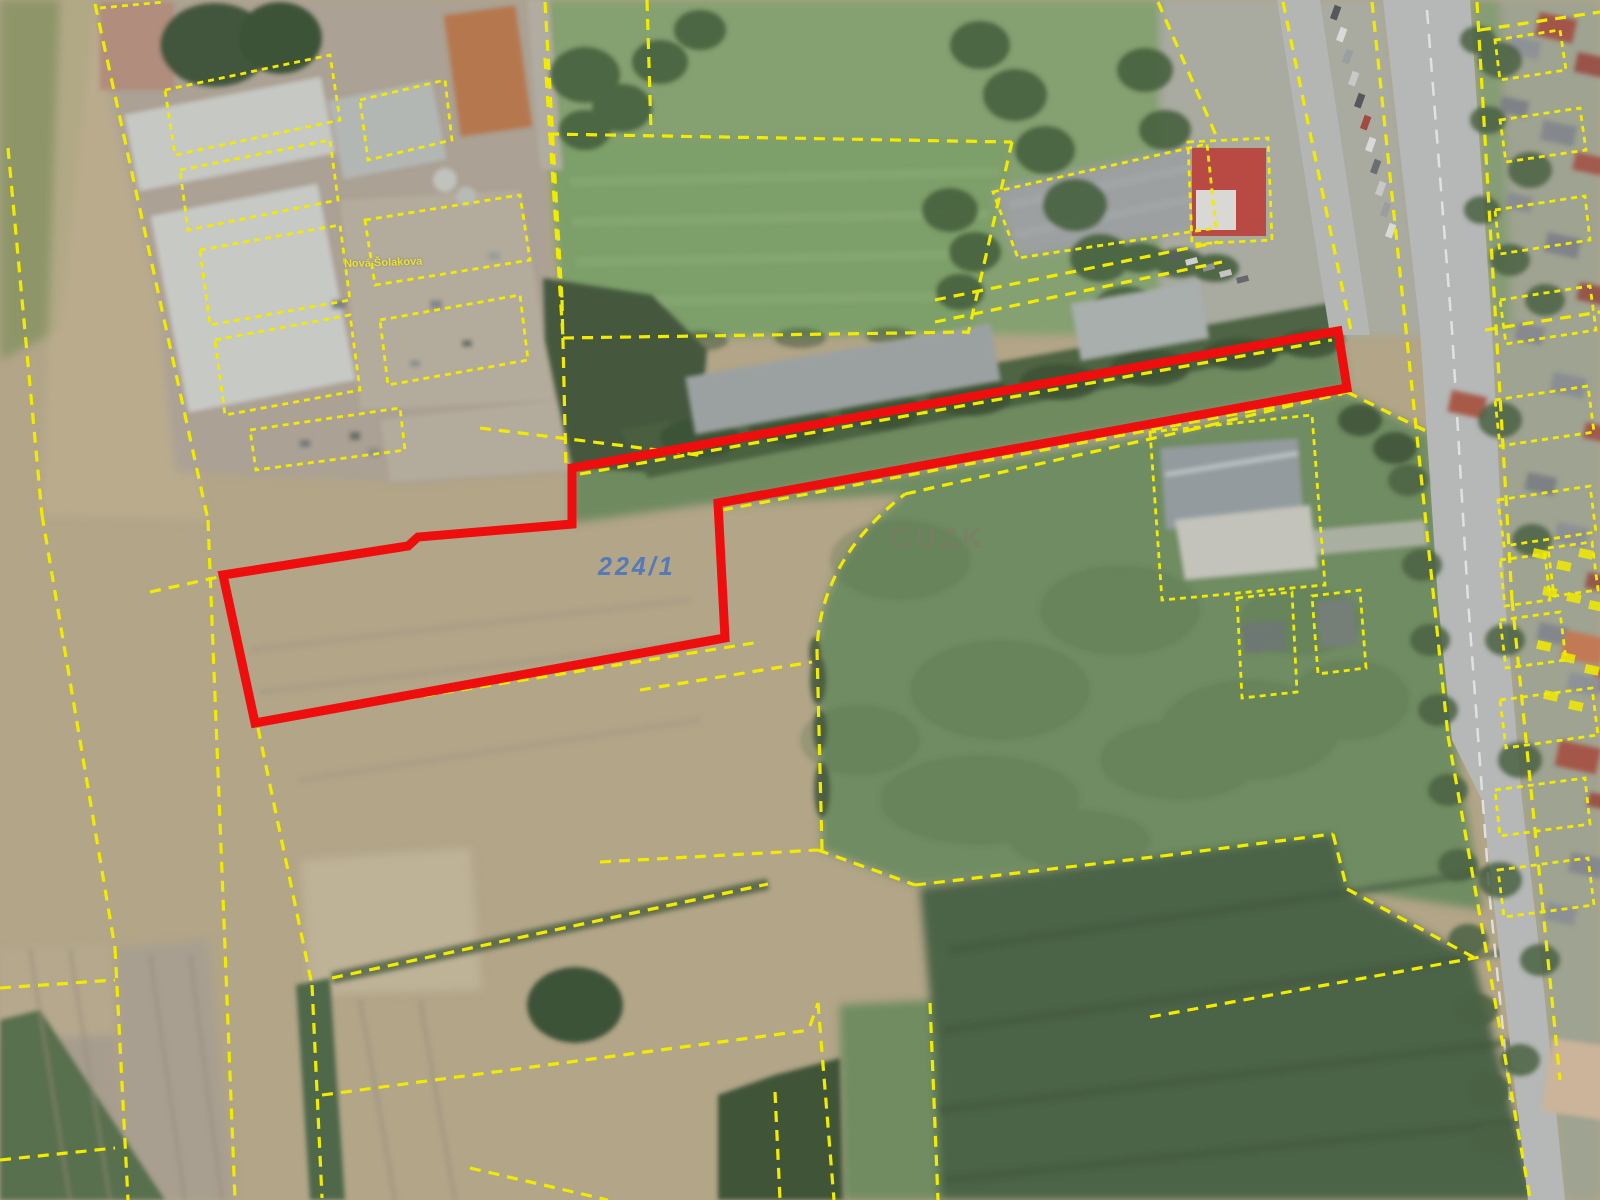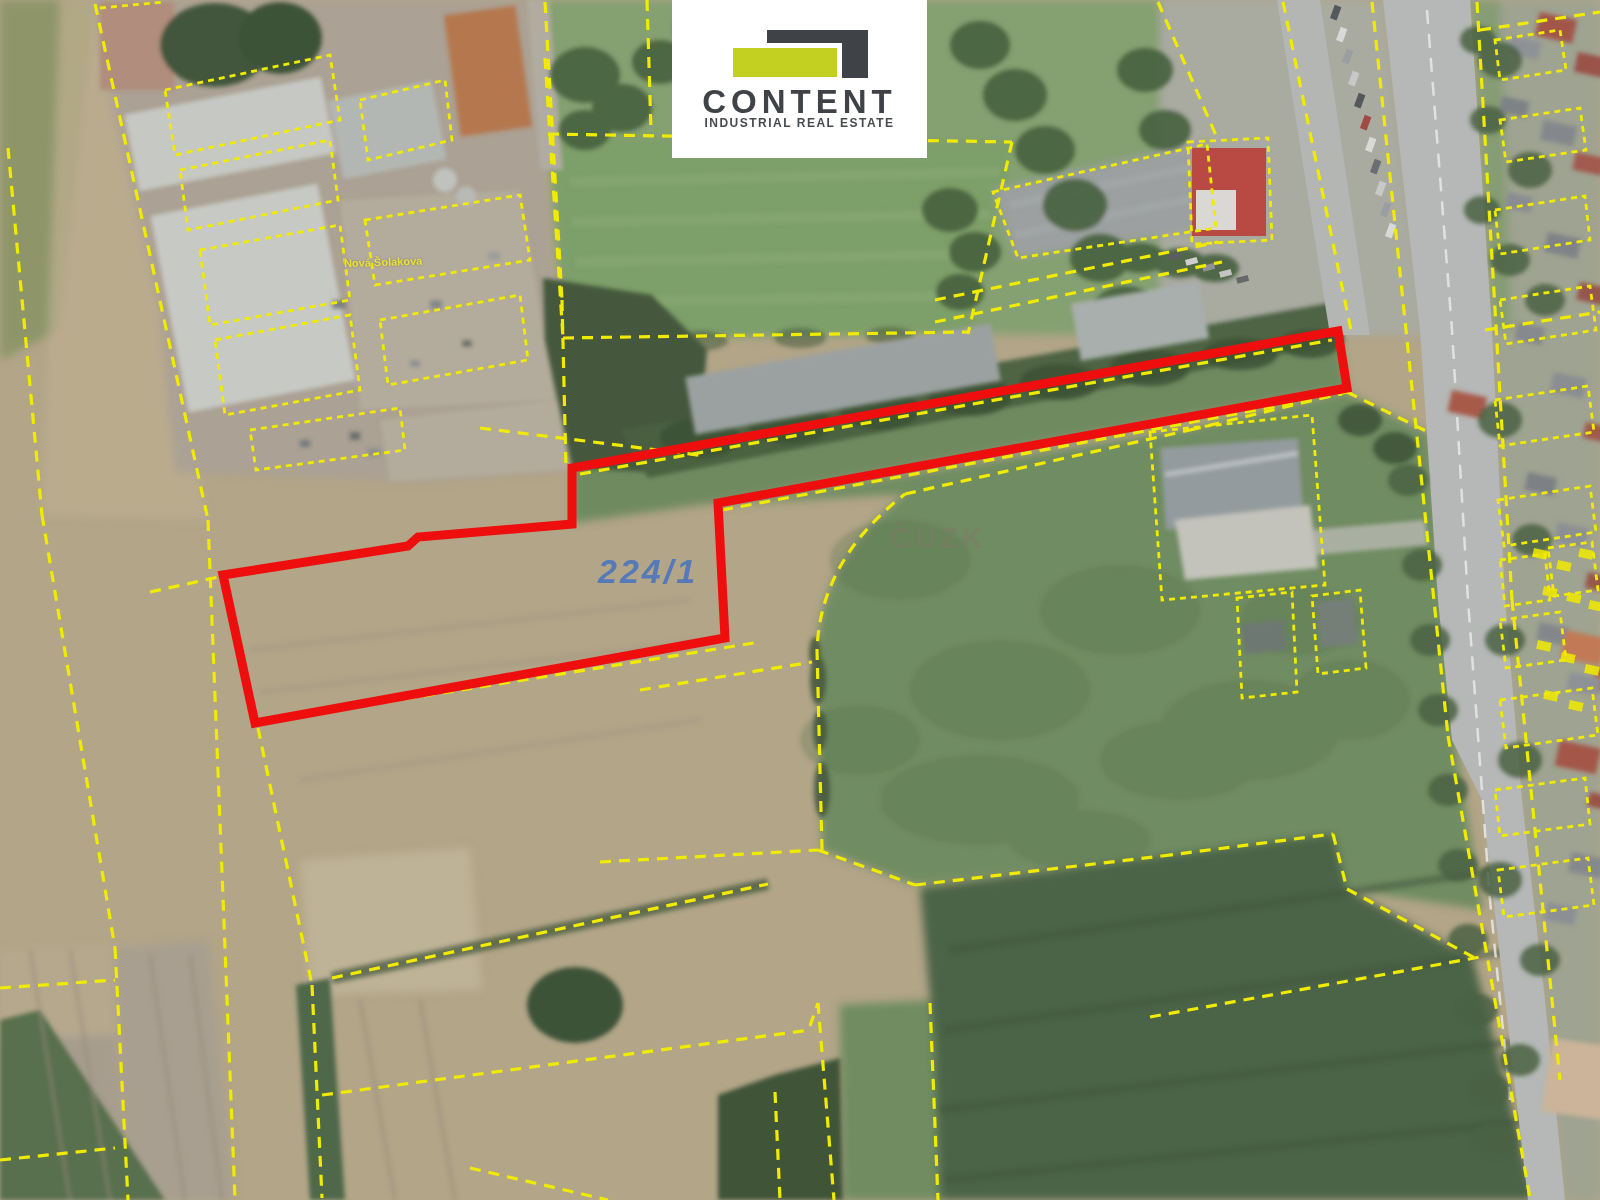--- a/index.html
+++ b/index.html
@@ -1,21 +1,21 @@
 <!DOCTYPE html>
 <html><head>
 <meta charset="utf-8">
 <style>
   html,body{margin:0;padding:0;background:#777;}
   #stage{position:relative;width:1600px;height:1200px;overflow:hidden;
          font-family:"Liberation Sans", sans-serif;background:#b2a588;}
   #stage svg{position:absolute;left:0;top:0;}
   
   .maplabel{position:absolute;white-space:nowrap;}
-  #parcel-label{left:598px;top:552px;font-size:34px;font-weight:bold;font-style:italic;
+  #parcel-label{left:598px;top:552px;font-size:25px;font-weight:bold;font-style:italic;
       letter-spacing:3px;color:rgba(62,110,196,0.8);}
   #watermark{left:890px;top:522px;font-size:29px;font-weight:bold;letter-spacing:4px;
       color:rgba(128,122,102,0.55);}
   #street-label{left:344px;top:256px;font-size:11px;font-weight:bold;color:rgba(238,230,60,0.95);
       transform:rotate(-2deg);text-shadow:0 0 2px rgba(80,80,60,.6);}
   
   #logo{position:absolute;left:672px;top:0;width:255px;height:158px;background:#ffffff;}
   #logo .mark{position:absolute;left:0;top:0;width:255px;height:80px;}
   #logo .bar-dark-top{position:absolute;left:95px;top:30px;width:101px;height:13px;background:#3f4347;}
   #logo .bar-dark-right{position:absolute;left:170px;top:42px;width:26px;height:36px;background:#3f4347;}
@@ -394,22 +394,13 @@
     </g>
   </g>
 
   <polygon class="red-outline" points="223,575 408,546 418,537 572,524 572,468 1338,331 1347,388 718,503 725,638 255,723"></polygon>
 </svg>
 
 <div class="maplabel" id="watermark">ČÚZK</div>
 <div class="maplabel" id="parcel-label">224/1</div>
 <div class="maplabel" id="street-label">Nová Šolakova</div>
 
-<div id="logo">
-  <div class="mark">
-    <div class="bar-dark-top"></div>
-    <div class="bar-dark-right"></div>
-    <div class="bar-lime"></div>
-  </div>
-  <div class="t1">CONTENT</div>
-  <div class="t2">INDUSTRIAL REAL ESTATE</div>
 </div>
-</div>
 
 </body></html>

